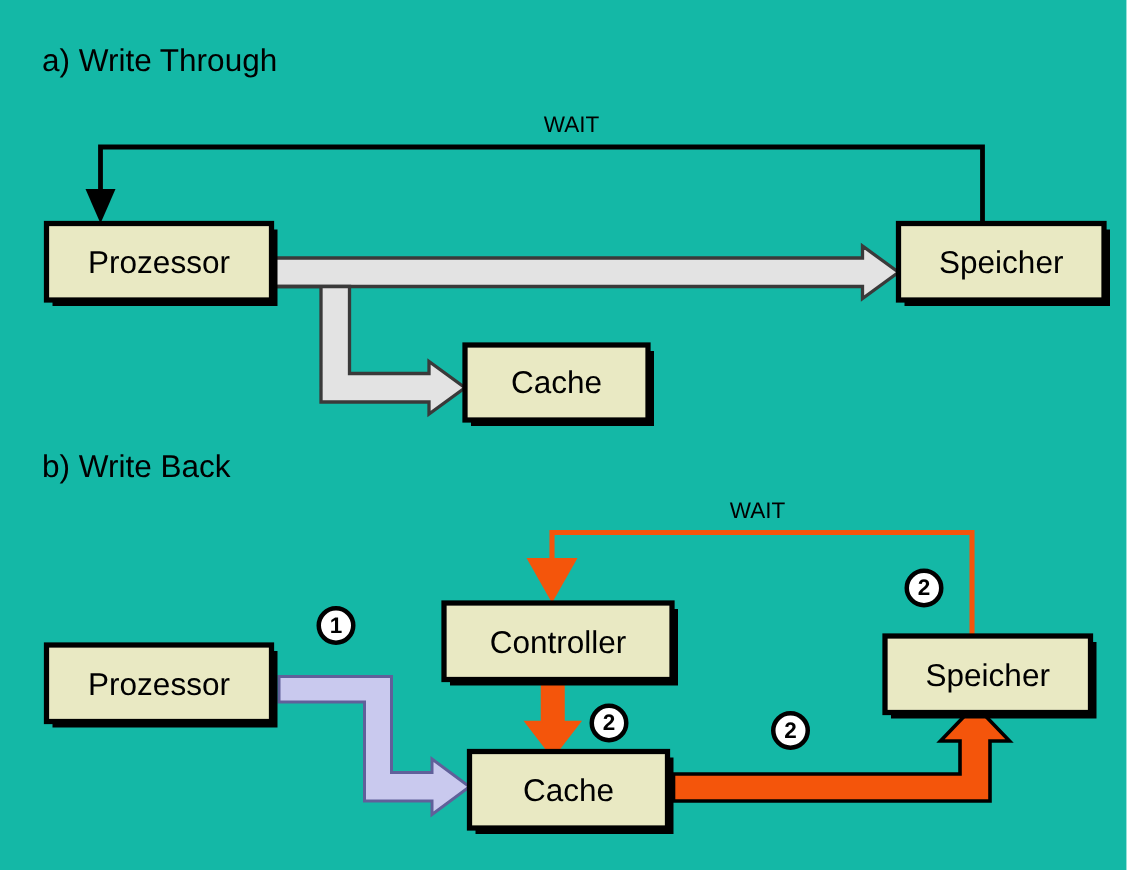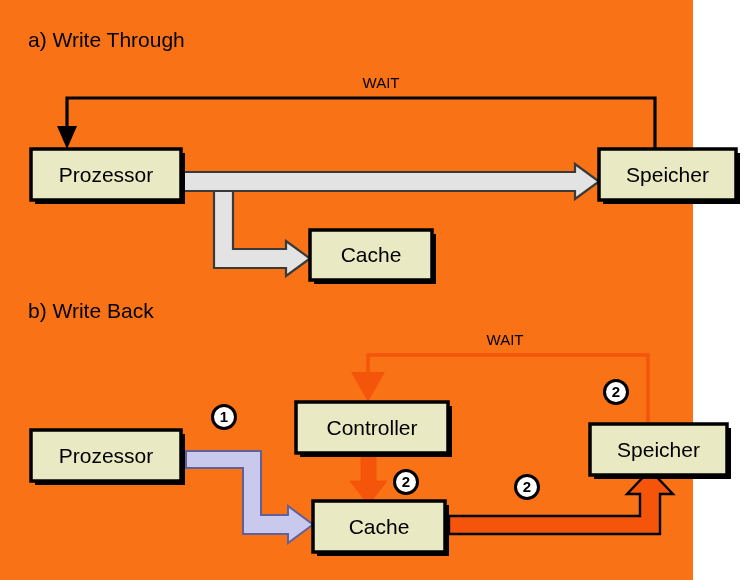--- a/index.html
+++ b/index.html
@@ -8,23 +8,23 @@
     background: #ffffff;
   }
   body {
     width: 751px;
     height: 580px;
     overflow: hidden;
     font-family: "Liberation Sans", sans-serif;
   }
   #diagram-root {
     position: relative;
-    width: 693px;
+    width: 751px;
     height: 580px;
-    background: #f97316;
+    background: #14b8a6;
     text-decoration: underline;
   }
   svg#diagram-svg {
     position: absolute;
     top: 0;
     left: 0;
     width: 751px;
     height: 580px;
     display: block;
   }

